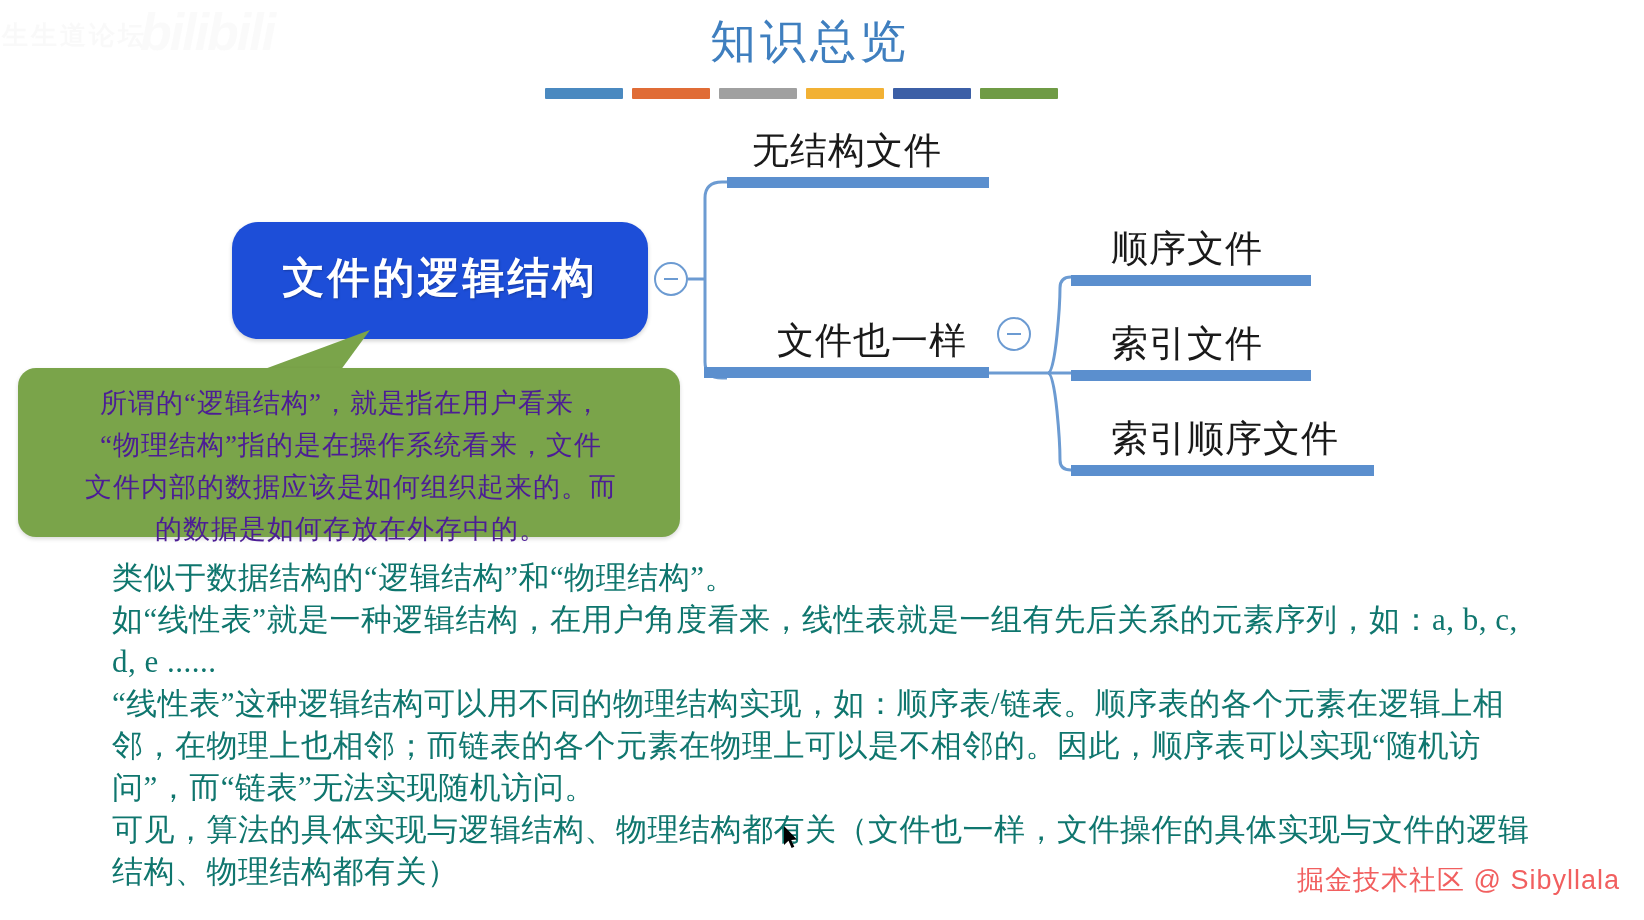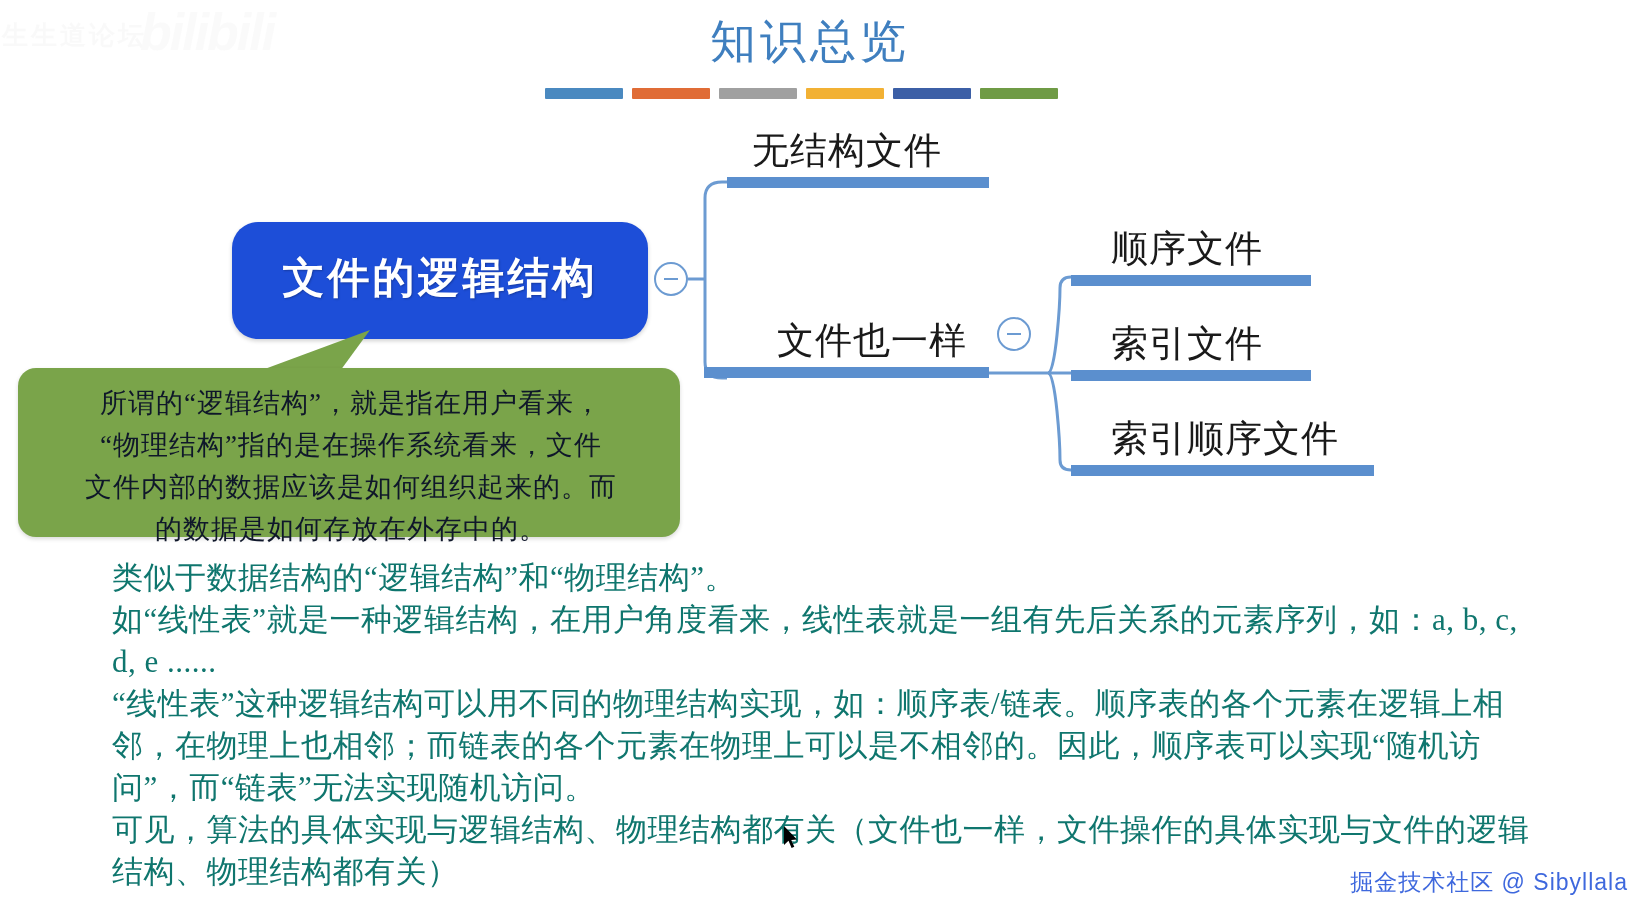--- a/index.html
+++ b/index.html
@@ -194,21 +194,21 @@
     left: 262px;
     top: 330px;
     width: 110px;
     height: 52px;
   }
   #callout-text {
     position: absolute;
     left: 18px;
     right: 14px;
     top: 14px;
-    color: #0f172a;
+    color: #4c1d95;
     font-size: 27px;
     line-height: 42px;
     text-align: center;
     font-family: "Liberation Serif", serif;
     letter-spacing: 1px;
   }
   #callout-text .ln { display: block; white-space: nowrap; }
 
   
   #body-text {
@@ -234,24 +234,24 @@
     position: absolute;
     left: 784px;
     top: 826px;
     width: 16px;
     height: 24px;
   }
 
   
   #juejin-watermark {
     position: absolute;
-    right: 16px;
+    right: 24px;
     bottom: 22px;
-    font-size: 23px;
-    color: #1d4ed8;
+    font-size: 27px;
+    color: #ef4444;
     opacity: 0.85;
     font-family: "Liberation Sans", sans-serif;
     white-space: nowrap;
     letter-spacing: 1px;
   }
 </style>
 </head>
 <body>
 
 <div id="page">

